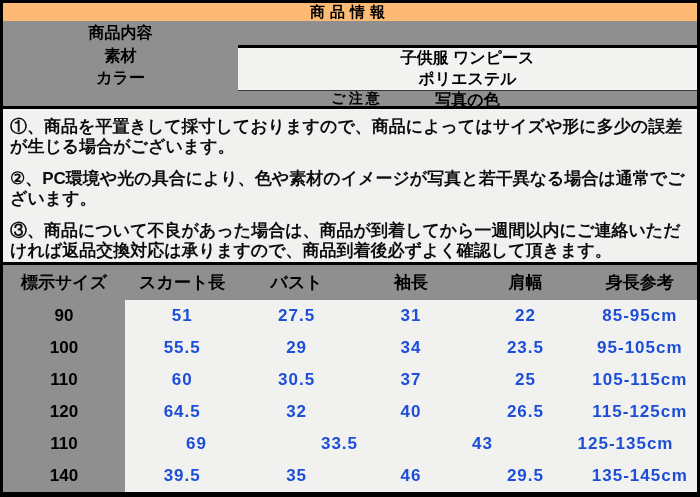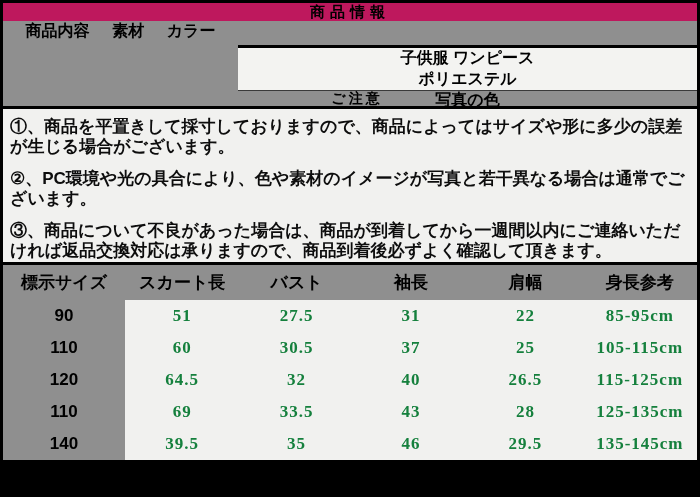--- a/index.html
+++ b/index.html
@@ -4,27 +4,27 @@
 <style>
   html,body { margin:0; padding:0; background:#444; }
   .page {
     position:relative; width:700px; height:497px; background:#000;
     font-family:"Liberation Sans", sans-serif; font-weight:bold;
     -webkit-font-smoothing:antialiased; overflow:hidden;
   }
   .inner { position:absolute; left:3px; top:3px; width:694px; }
 
   .title-row {
-    height:18px; background:#be185d; color:#000; text-align:center;
+    height:18px; background:#fdba74; color:#000; text-align:center;
     font-size:15px; line-height:18px; letter-spacing:5px;
   }
 
   .info-section { height:70px; background:#8f8f8f; display:flex; }
   .info-labels {
-    width:235px; display:flex; flex-direction:row; justify-content:space-evenly;
+    width:235px; display:flex; flex-direction:column; justify-content:space-evenly;
     text-align:center; color:#000; font-size:16px;
   }
   .info-box {
     flex:1; background:#f3f3f1; border-top:3px solid #000; border-bottom:1px solid #3a3a3a;
     display:flex; flex-direction:column; justify-content:space-evenly;
     text-align:center; color:#000; font-size:16px;margin-top:24px;
   }
 
   .notice-bar {
     height:15px; background:#8f8f8f; border-bottom:3px solid #000;
@@ -41,21 +41,21 @@
   .size-table { border-top:3px solid #000; }
   .tr { display:flex; background:#f1f1ef; height:32px; }
   .tr.th { background:#8f8f8f; height:35px; }
   .c {
     flex:1; display:flex; align-items:center; justify-content:center;
     font-size:17px;
   }
   .col-size { flex:0 0 122px; }
   .tr .col-size { background:#8f8f8f; color:#000; }
   .hcell { color:#000; }
-  .val { color:#15803d; letter-spacing:1px;font-family:Liberation Serif, serif; }
+  .val { color:#1d4ed8; letter-spacing:1px; }
 </style>
 </head>
 <body>
 
 <div class="page">
   <div class="inner">
 
     <div class="title-row">商品情報</div>
 
     <div class="info-section">
@@ -91,20 +91,28 @@
 
       <div class="tr">
         <div class="c col-size">90</div>
         <div class="c val">51</div>
         <div class="c val">27.5</div>
         <div class="c val">31</div>
         <div class="c val">22</div>
         <div class="c val">85-95cm</div>
       </div>
 
+      <div class="tr">
+        <div class="c col-size">100</div>
+        <div class="c val">55.5</div>
+        <div class="c val">29</div>
+        <div class="c val">34</div>
+        <div class="c val">23.5</div>
+        <div class="c val">95-105cm</div>
+      </div>
 
       <div class="tr">
         <div class="c col-size">110</div>
         <div class="c val">60</div>
         <div class="c val">30.5</div>
         <div class="c val">37</div>
         <div class="c val">25</div>
         <div class="c val">105-115cm</div>
       </div>
 
@@ -115,21 +123,20 @@
         <div class="c val">40</div>
         <div class="c val">26.5</div>
         <div class="c val">115-125cm</div>
       </div>
 
       <div class="tr">
         <div class="c col-size">110</div>
         <div class="c val">69</div>
         <div class="c val">33.5</div>
         <div class="c val">43</div>
-        <div class="c val">28</div>
         <div class="c val">125-135cm</div>
       </div>
 
       <div class="tr">
         <div class="c col-size">140</div>
         <div class="c val">39.5</div>
         <div class="c val">35</div>
         <div class="c val">46</div>
         <div class="c val">29.5</div>
         <div class="c val">135-145cm</div>

